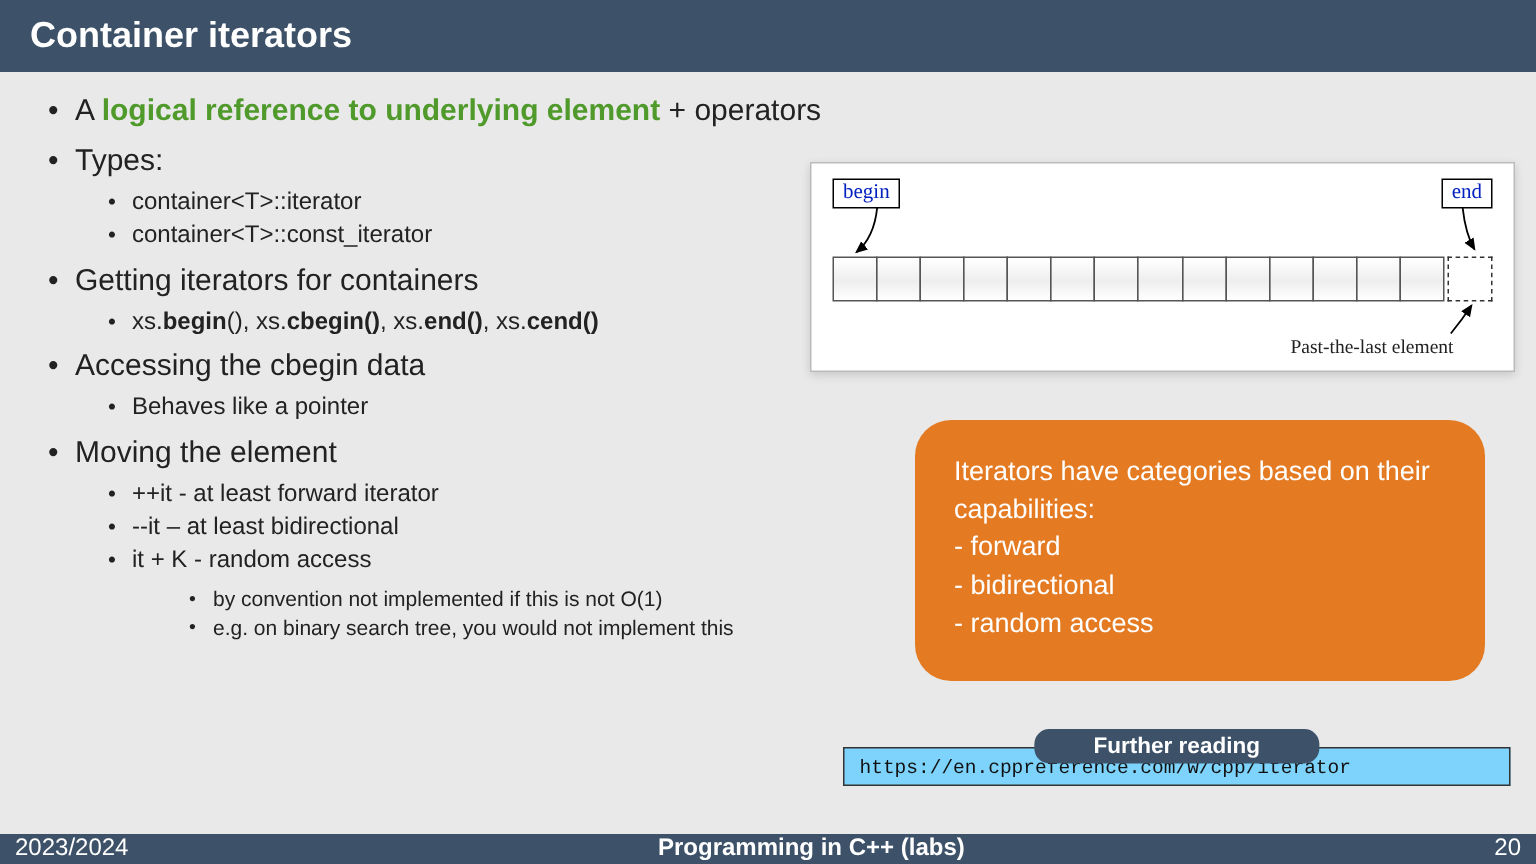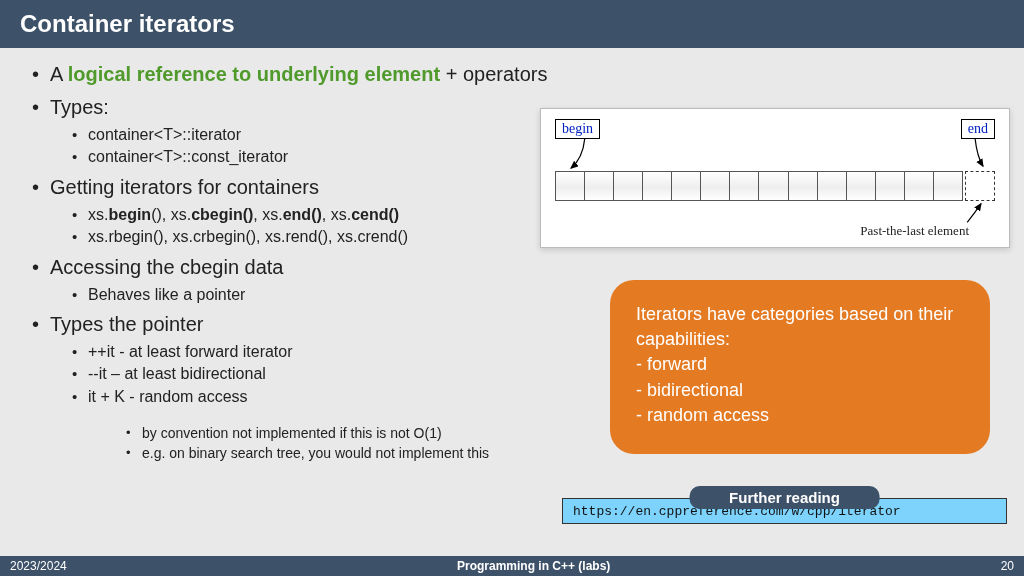--- a/index.html
+++ b/index.html
@@ -53,21 +53,21 @@
     position: relative;
   }
   ul.sub > li::before {
     content: "•";
     position: absolute;
     left: 22px;
     top: 0;
     font-size: 15px;
     color: #222;
   }
-  ul.subsub { list-style: none; margin-top: 16px; }
+  ul.subsub { list-style: none; margin-top: 4px; }
   ul.subsub > li {
     font-size: 14px;
     line-height: 1.4;
     padding-left: 54px;
     position: relative;
   }
   ul.subsub > li::before {
     content: "•";
     position: absolute;
     left: 38px;
@@ -174,21 +174,21 @@
   }
 
   .footer {
     position: absolute;
     bottom: 0;
     left: 0;
     right: 0;
     height: 20px;
     background: #3d5269;
     color: #fff;
-    font-size: 12px;
+    font-size: 16px;
     display: flex;
     align-items: center;
     justify-content: space-between;
     padding: 0 10px;
   }
   .footer .center { font-weight: bold; }
 </style>
 </head>
 <body>
 
@@ -207,31 +207,30 @@
         <li>container&lt;T&gt;::iterator</li>
         <li>container&lt;T&gt;::const_iterator</li>
       </ul>
     </li>
     <li>
       <span>Getting iterators for containers</span>
       <ul class="sub">
         <li>
           <span>xs.</span><span class="b">begin</span><span>(), xs.</span><span class="b">cbegin()</span><span>, xs.</span><span class="b">end()</span><span>, xs.</span><span class="b">cend()</span>
         </li>
-        <li>xs.rbegin(), xs.crbegin(), xs.rend(), xs.crend()</li>
       </ul>
     </li>
     <li>
       <span>Accessing the cbegin data</span>
       <ul class="sub">
         <li>Behaves like a pointer</li>
       </ul>
     </li>
     <li>
-      <span>Types the pointer</span>
+      <span>Moving the element</span>
       <ul class="sub">
         <li>++it  - at least forward iterator</li>
         <li>--it – at least bidirectional</li>
         <li>
           <span>it + K -  random access</span>
           <ul class="subsub">
             <li>by convention not implemented if this is not O(1)</li>
             <li>e.g. on binary search tree, you would not implement this</li>
           </ul>
         </li>

